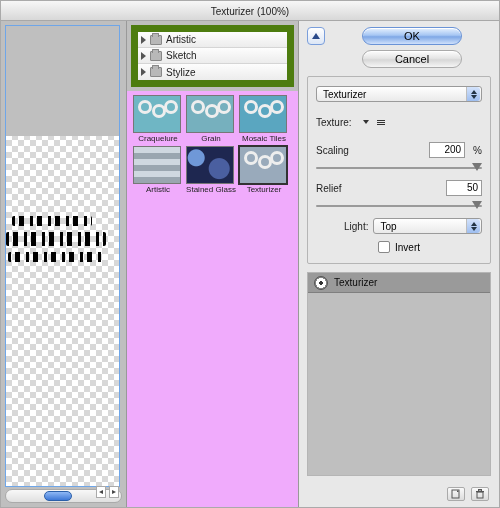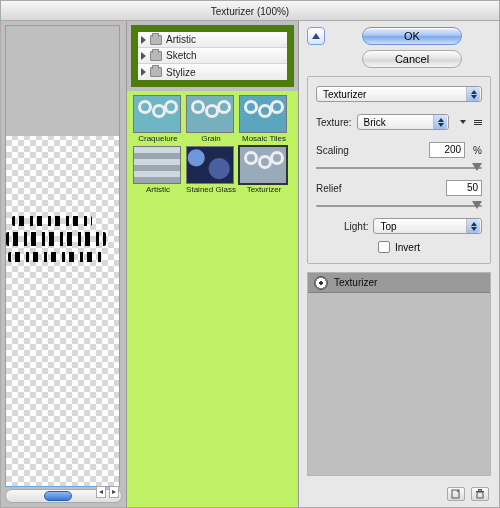--- a/index.html
+++ b/index.html
@@ -32,21 +32,21 @@
   .mid-col { width:172px; background:#bfbfbf; border-right:1px solid #999; display:flex; flex-direction:column; }
   .cat-list { background:#fff; border:7px solid #4d7c0f; margin:4px; }
   .cat-row { display:flex; align-items:center; height:16px; border-bottom:1px solid #d5d5d5; padding:0 3px; gap:4px; background:linear-gradient(#fdfdfd,#ececec); }
   .cat-row:last-child { border-bottom:none;}
   .tri { width:0;height:0;border-top:4px solid transparent;border-bottom:4px solid transparent;border-left:5px solid #555;}
   .tri.down { border-left:4px solid transparent;border-right:4px solid transparent;border-top:5px solid #555; border-bottom:none;}
   .folder { width:12px; height:10px; background:#b8b8b8; border:1px solid #888; border-radius:1px; position:relative;}
   .folder:before{ content:""; position:absolute; top:-3px; left:1px; width:5px; height:3px; background:#b8b8b8; border:1px solid #888; border-bottom:none; border-radius:1px 1px 0 0;}
   .cat-label { color:#222; font-size:10px; }
 
-  .thumb-area { background:#bef264; padding:4px 6px; flex:1; }
+  .thumb-area { background:#f0abfc; padding:4px 6px; flex:1; }
   .thumb-grid { display:flex; flex-wrap:wrap; gap:3px; }
   .thumb { width:50px; text-align:center; }
   .thumb .pic { width:48px; height:38px; border:1px solid #777; background:#7aa; position:relative; overflow:hidden;}
   .thumb.selected .pic { outline:2px solid #333; outline-offset:-1px; background:#9ab;}
   .thumb .lbl { font-size:8px; color:#222; margin-top:1px; white-space:nowrap; overflow:hidden; text-overflow:ellipsis;}
   .ring { width:14px; height:14px; border:3px solid #eee; border-radius:50%; position:absolute;}
   .pic.craq { background:#6fb6c4;}
   .pic.grain { background:#76b0be;}
   .pic.mosaic { background:#5aa6c0;}
   .pic.patch { background:repeating-linear-gradient(#cfd8e0 0 6px,#9aa6b0 6px 12px);}
@@ -205,27 +205,20 @@
           <span>Texturizer</span>
           <span class="arrows">
               <span class="caret-up"></span>
               <span class="caret-dn"></span>
             </span>
         </div>
       </div>
 
       <div class="field-row">
         <span class="lbl">Texture:</span>
-        <div class="select" style="flex:1">
-          <span>Brick</span>
-          <span class="arrows">
-              <span class="caret-up"></span>
-              <span class="caret-dn"></span>
-            </span>
-        </div>
         <div class="menu-tiny">
           <span class="tri-sm"></span>
         </div>
         <div class="menu-hamb">
             <span></span>
             <span></span>
             <span></span>
           </div>
       </div>
 

